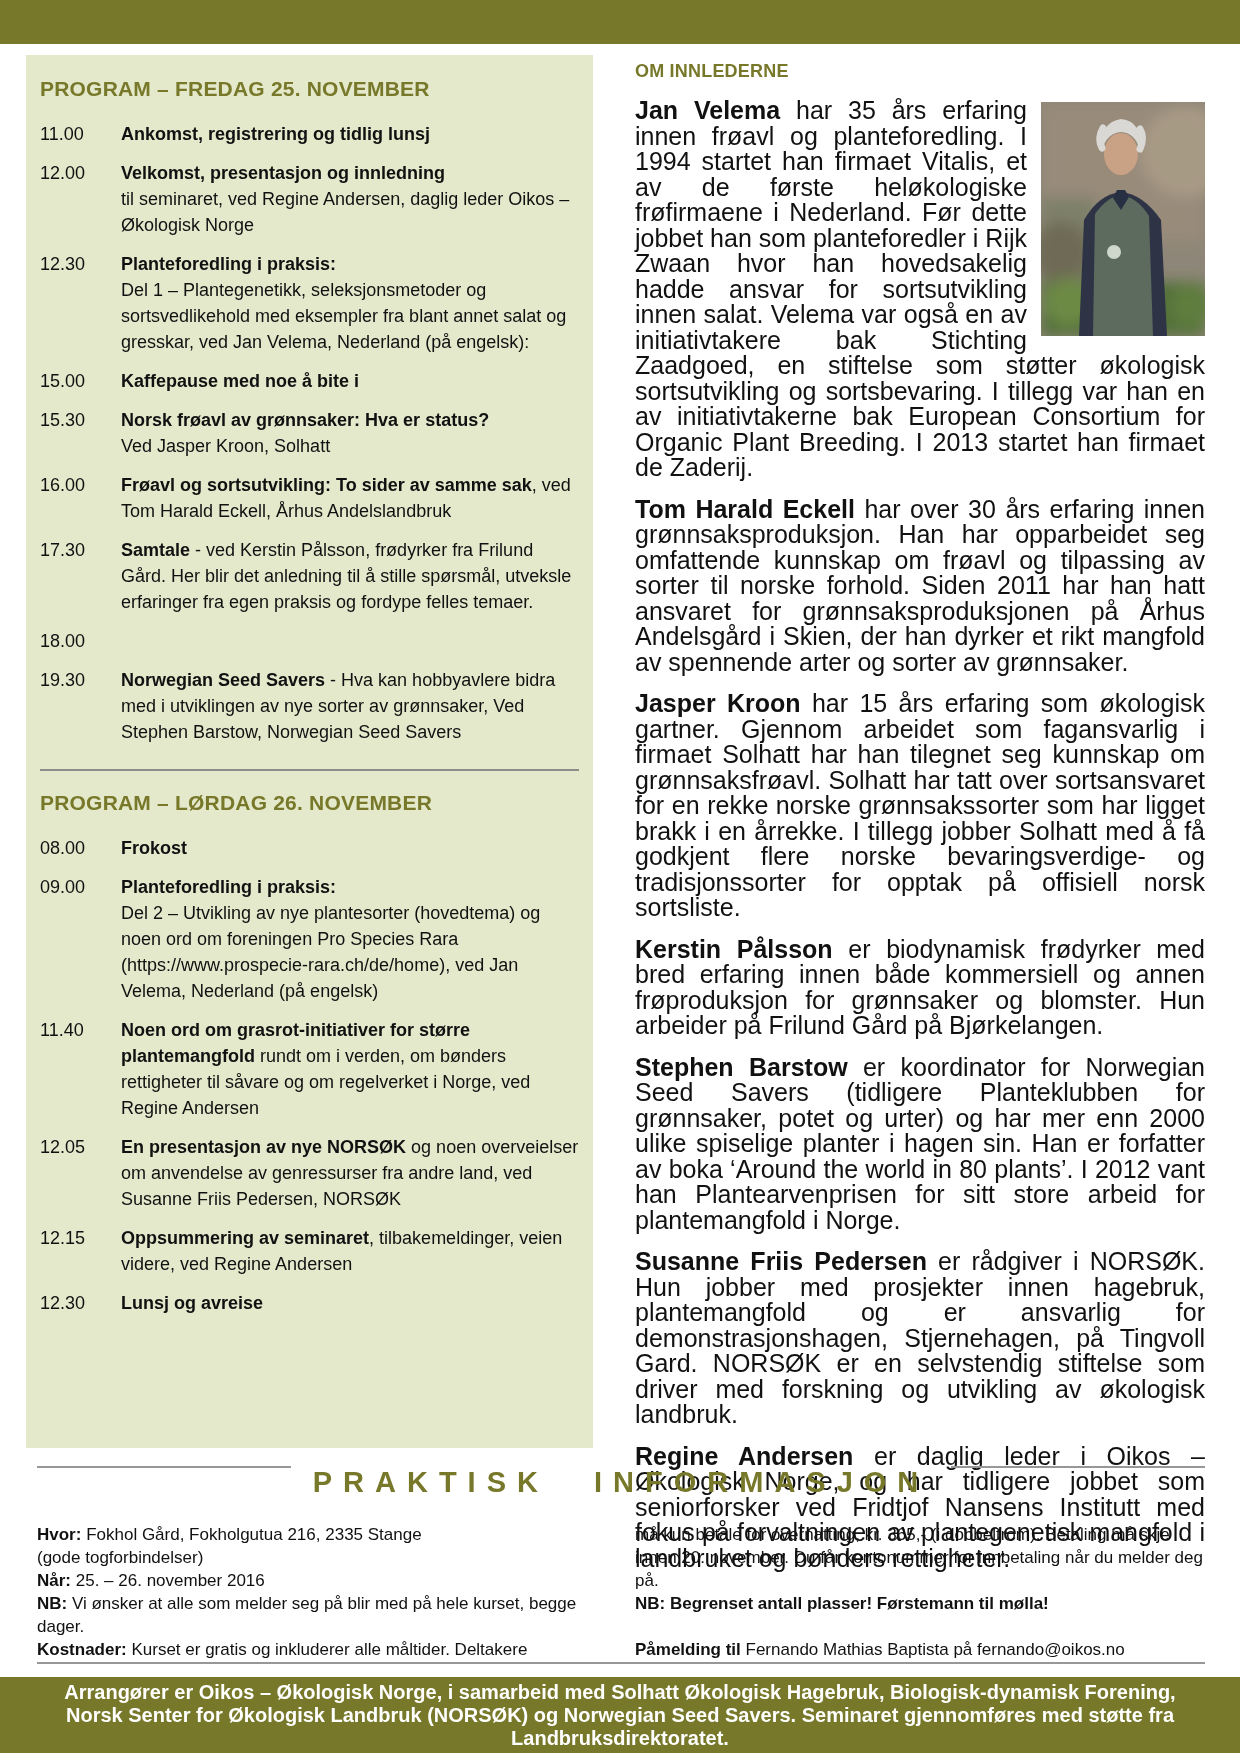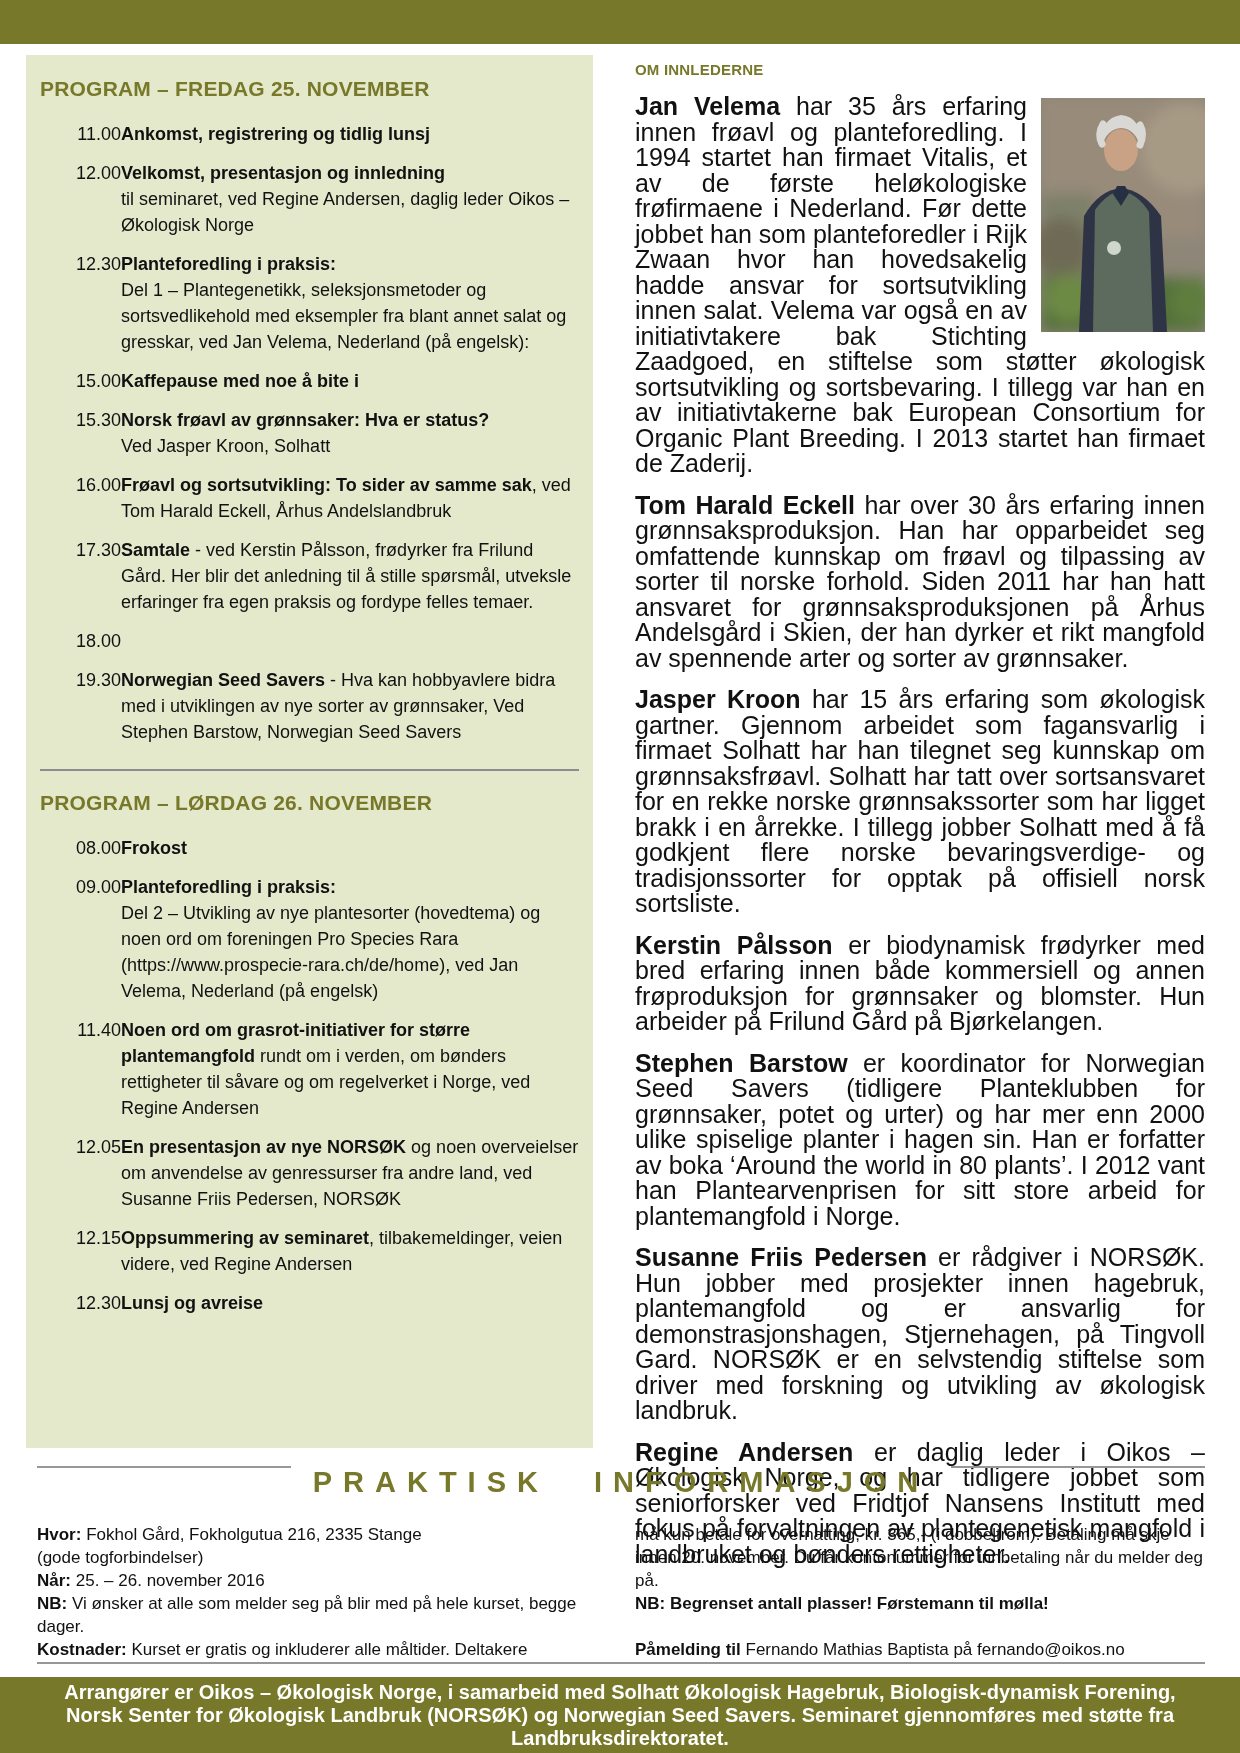--- a/index.html
+++ b/index.html
@@ -16,27 +16,27 @@
   }
   .topbar{position:absolute;left:0;top:0;width:100%;height:44px;background:var(--olive);}
 
   
   .program-box{
     position:absolute;left:26px;top:55px;width:567px;height:1393px;
     background:var(--box-bg);box-sizing:border-box;padding:16px 14px 14px 14px;overflow:hidden;
   }
   .box-title{color:var(--olive);font-weight:bold;font-size:21px;margin:6px 0 20px 0;letter-spacing:0.2px;}
   .entry{display:flex;font-size:18px;line-height:26px;margin:0 0 13px 0;}
-  .entry .time{flex:0 0 81px;text-align:right;}
+  .entry .time{flex:0 0 81px;}
   .entry .desc{flex:1;}
   .box-divider{height:2px;background:#8d8d8d;margin:24px 0 20px 0;}
 
   
   .right-col{position:absolute;left:635px;top:55px;width:570px;}
-  .col-title{color:var(--olive);font-weight:bold;font-size:15px;margin:6px 0 16px 0;letter-spacing:0.2px;}
+  .col-title{color:var(--olive);font-weight:bold;font-size:18px;margin:6px 0 16px 0;letter-spacing:0.2px;}
   .bio{font-size:25px;line-height:25.5px;text-align:justify;margin:0 0 16px 0;}
   .photo{float:right;width:164px;height:234px;margin:4px 0 8px 14px;background:#8e8678;}
 
   
   .praktisk{position:absolute;left:37px;top:1466px;width:1168px;}
   .praktisk-head{display:flex;}
   .praktisk-head .rule{flex:1;height:2px;background:var(--rule);}
   .praktisk-title{
     color:var(--olive);font-weight:bold;font-size:29px;white-space:nowrap;
     letter-spacing:11px;word-spacing:26px;margin:0 22px;

